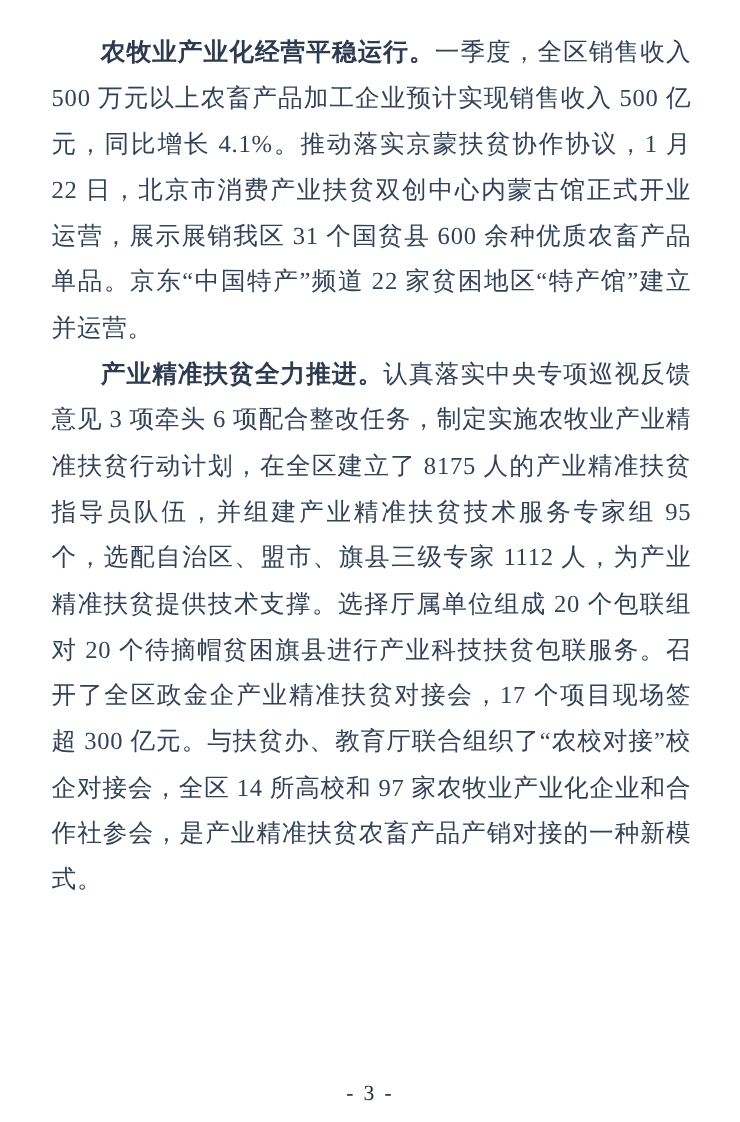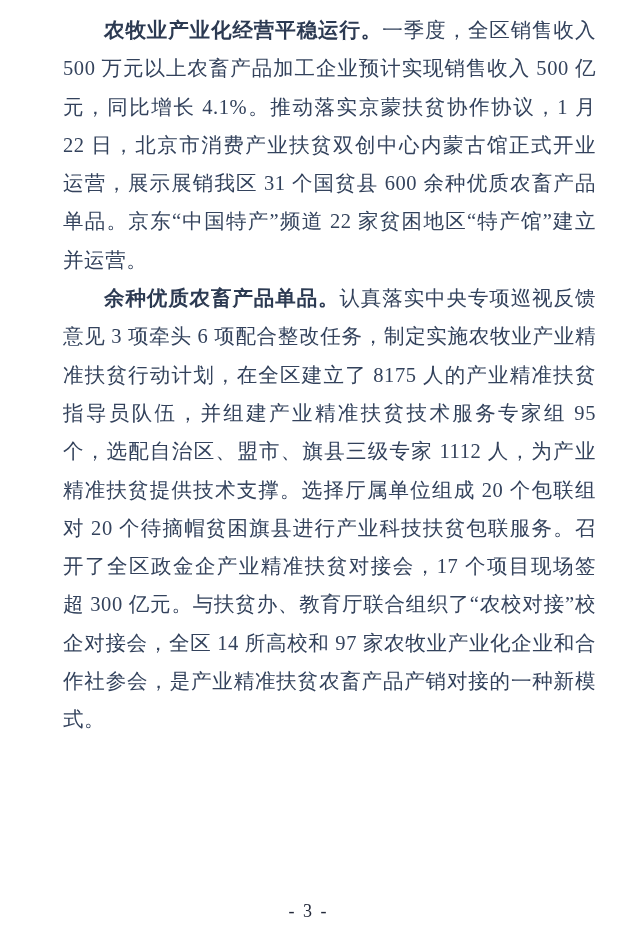--- a/index.html
+++ b/index.html
@@ -11,29 +11,28 @@
     position: relative;
     width: 617px;
     height: 935px;
     margin: 0 auto;
     background: #ffffff;
     overflow: hidden;
     font-family: "Liberation Serif", "DejaVu Serif", serif;
   }
   .content {
     position: absolute;
-    top: 11px;
+    top: 25px;
     left: 43px;
     width: 533px;
     color: #33425c;
     font-size: 20.5px;
     line-height: 38.3px;
     text-align: justify;
     letter-spacing: 0.6px;
-    margin-left: 20px;
   }
   .para {
     margin: 0;
     text-indent: 2em;
   }
   .para .lead {
     font-weight: bold;
     color: #2c3a52;
   }
   .footer {
@@ -47,16 +46,16 @@
     letter-spacing: 2px;
     font-family: "Liberation Serif", "DejaVu Serif", serif;
   }
 </style>
 </head>
 <body>
 
 <div class="page">
   <div class="content">
     <p class="para"><span class="lead">农牧业产业化经营平稳运行。</span><span>一季度，全区销售收入 500 万元以上农畜产品加工企业预计实现销售收入 500 亿元，同比增长 4.1%。推动落实京蒙扶贫协作协议，1 月 22 日，北京市消费产业扶贫双创中心内蒙古馆正式开业运营，展示展销我区 31 个国贫县 600 余种优质农畜产品单品。京东“中国特产”频道 22 家贫困地区“特产馆”建立并运营。</span></p>
-    <p class="para"><span class="lead">余种优质农畜产品单品。</span><span>认真落实中央专项巡视反馈意见 3 项牵头 6 项配合整改任务，制定实施农牧业产业精准扶贫行动计划，在全区建立了 8175 人的产业精准扶贫指导员队伍，并组建产业精准扶贫技术服务专家组 95 个，选配自治区、盟市、旗县三级专家 1112 人，为产业精准扶贫提供技术支撑。选择厅属单位组成 20 个包联组对 20 个待摘帽贫困旗县进行产业科技扶贫包联服务。召开了全区政金企产业精准扶贫对接会，17 个项目现场签超 300 亿元。与扶贫办、教育厅联合组织了“农校对接”校企对接会，全区 14 所高校和 97 家农牧业产业化企业和合作社参会，是产业精准扶贫农畜产品产销对接的一种新模式。</span></p>
+    <p class="para"><span class="lead">产业精准扶贫全力推进。</span><span>认真落实中央专项巡视反馈意见 3 项牵头 6 项配合整改任务，制定实施农牧业产业精准扶贫行动计划，在全区建立了 8175 人的产业精准扶贫指导员队伍，并组建产业精准扶贫技术服务专家组 95 个，选配自治区、盟市、旗县三级专家 1112 人，为产业精准扶贫提供技术支撑。选择厅属单位组成 20 个包联组对 20 个待摘帽贫困旗县进行产业科技扶贫包联服务。召开了全区政金企产业精准扶贫对接会，17 个项目现场签超 300 亿元。与扶贫办、教育厅联合组织了“农校对接”校企对接会，全区 14 所高校和 97 家农牧业产业化企业和合作社参会，是产业精准扶贫农畜产品产销对接的一种新模式。</span></p>
   </div>
   <div class="footer">- 3 -</div>
 </div>
 
 </body></html>

